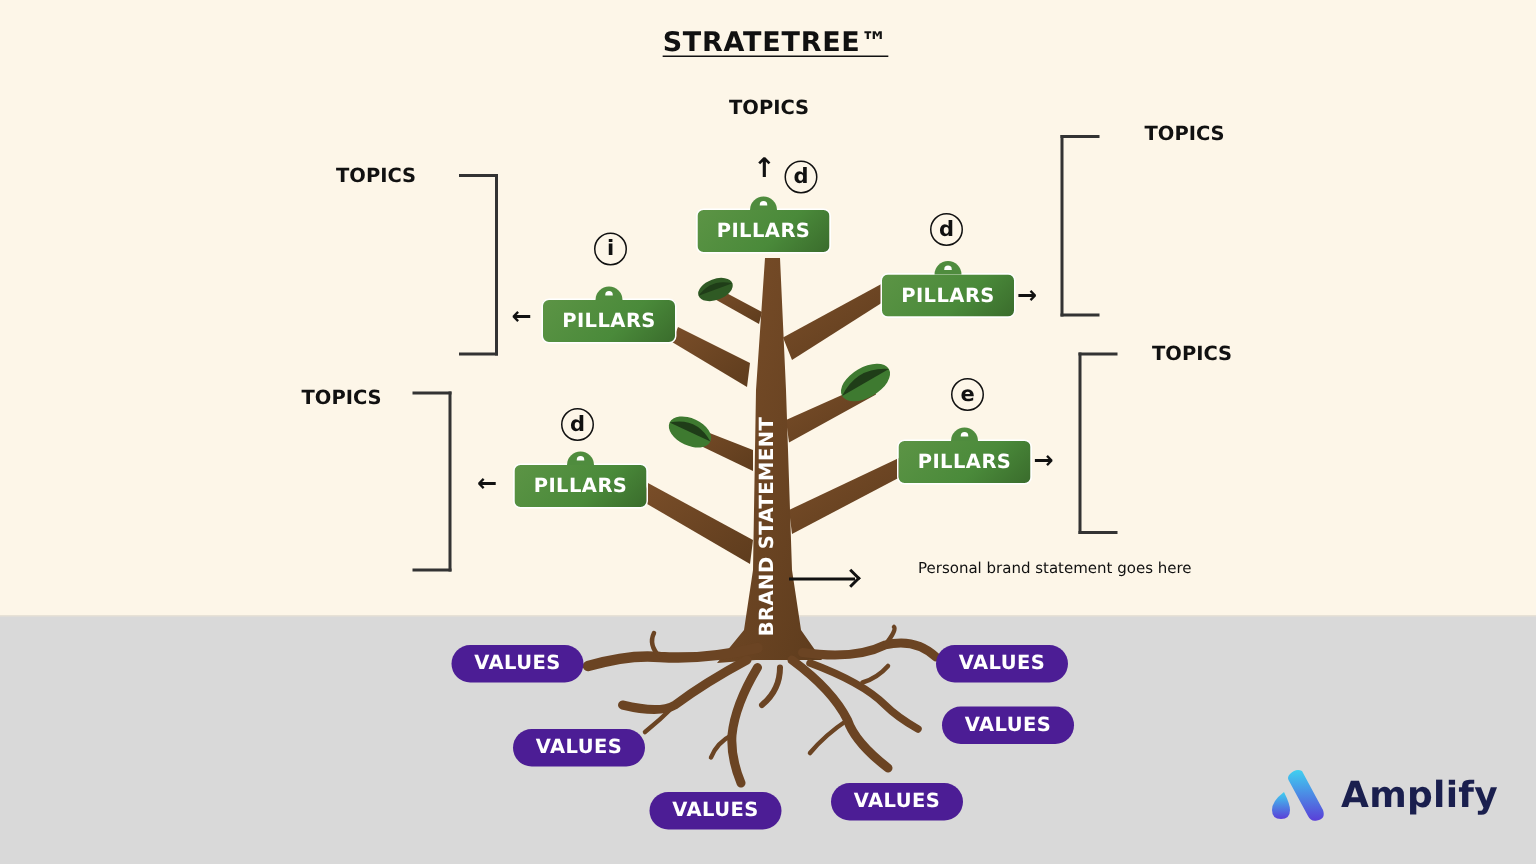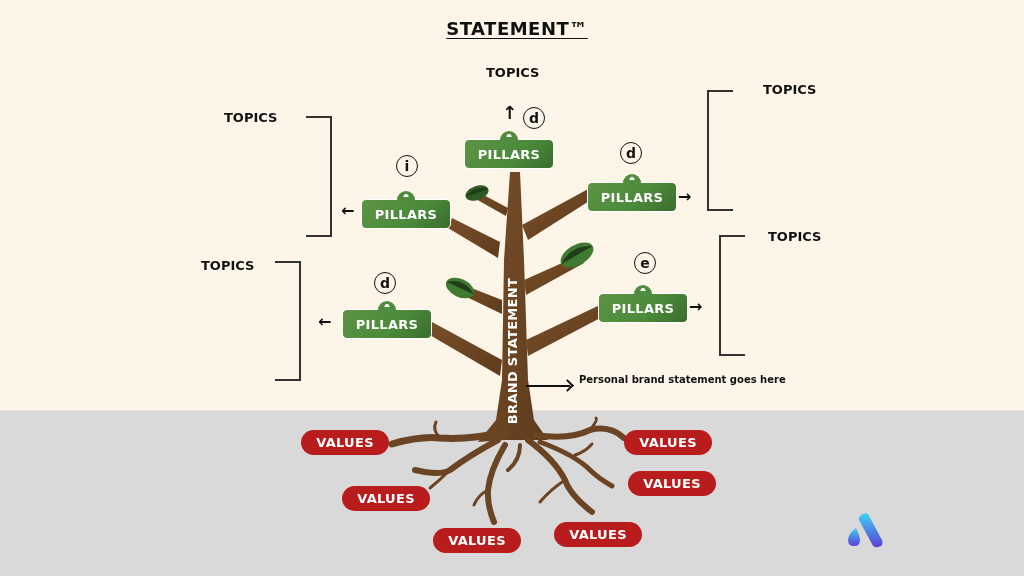--- a/index.html
+++ b/index.html
@@ -11,35 +11,35 @@
   .topics { position:absolute; font-weight:bold; font-size:13px; color:#111;text-align:right; }
   .bracket { position:absolute; border:2px solid #333; }
   .bracket.left { border-left:none; width:24px; }
   .bracket.right { border-right:none; width:24px; }
   svg.tree { position:absolute; left:0; top:0; width:1024px; height:576px; }
   .pillar { position:absolute; width:88px; height:28px; background:linear-gradient(135deg,#5c9445 0%,#4a8a3a 60%,#3a6c2c 100%); border-radius:5px; border:1.5px solid #fff; color:#fff; font-weight:bold; font-size:13px; display:flex; align-items:center; justify-content:center; letter-spacing:0.3px; }
   .pillar::before { content:""; position:absolute; left:50%; top:-9px; transform:translateX(-50%); width:18px; height:9px; background:#4f8c3e; border-radius:9px 9px 0 0; }
   .pillar::after { content:""; position:absolute; left:50%; top:-6px; transform:translateX(-50%); width:5px; height:3px; background:#fff; border-radius:3px 3px 0 0; }
   .badge { position:absolute; width:20px; height:20px; border:1.3px solid #111; border-radius:50%; background:#fdf6e8; font-weight:bold; font-size:14px; color:#111; display:flex; align-items:center; justify-content:center; line-height:1; }
   .arrow { position:absolute; font-weight:bold; font-size:16px; color:#111; line-height:1; }
-  .values { position:absolute; width:88px; height:25px; background:#b91c1c; border-radius:13px; color:#fff; font-weight:bold; font-size:13px; display:flex; align-items:center; justify-content:center; letter-spacing:0.3px; }
+  .values { position:absolute; width:88px; height:25px; background:#4c1d95; border-radius:13px; color:#fff; font-weight:bold; font-size:13px; display:flex; align-items:center; justify-content:center; letter-spacing:0.3px; }
   .brand { position:absolute; left:512px; top:351px; transform:translate(-50%,-50%) rotate(-90deg); color:#fff; font-weight:bold; font-size:13px; white-space:nowrap; letter-spacing:0.3px; }
-  .stmt-note { position:absolute; left:579px; top:374px; font-weight:bold; font-size:10px; color:#111; }
+  .stmt-note { position:absolute; left:612px; top:374px; font-weight:normal; font-size:10px; color:#111; }
   .stmt-arrow { position:absolute; left:526px; top:385px; width:44px; height:2px; background:#111; }
   .stmt-arrow::after { content:""; position:absolute; right:-2px; top:-4px; width:7px; height:7px; border-top:2px solid #111; border-right:2px solid #111; transform:rotate(45deg); }
   .logo { position:absolute; left:846px; top:512px; display:flex; align-items:center; }
   .logo-text { font-weight:bold; font-size:24px; color:#1a1f4e; margin-left:8px; letter-spacing:0.2px; }
 </style>
 </head>
 <body>
 
 <div class="sky"></div>
 <div class="ground"></div>
 
-<div class="title"><span>STATEMENT™</span></div>
+<div class="title"><span>STRATETREE™</span></div>
 
 <svg class="tree" viewBox="0 0 1024 576">
   <defs>
     <linearGradient id="brownG" x1="0" x2="1" y1="0" y2="1">
       <stop offset="0" stop-color="#7a4e29"></stop>
       <stop offset="1" stop-color="#5e3c1d"></stop>
     </linearGradient>
   </defs>
 
   <g fill="url(#brownG)">
@@ -135,13 +135,14 @@
   <svg width="40" height="36" viewBox="0 0 40 36">
     <defs>
       <linearGradient id="lg1" x1="0" y1="0" x2="0" y2="1">
         <stop offset="0" stop-color="#3fd0f0"></stop>
         <stop offset="1" stop-color="#5a3fd8"></stop>
       </linearGradient>
     </defs>
     <path d="M8,34 Q2,34 2,28 Q2,22 10,16 Q14,24 14,28 Q14,34 8,34 Z" fill="url(#lg1)"></path>
     <path d="M14,4 Q18,0 22,2 L36,28 Q38,34 32,35 Q28,36 26,32 L13,8 Q12,6 14,4 Z" fill="url(#lg1)"></path>
   </svg>
+  <span class="logo-text">Amplify</span>
 </div>
 
 </body></html>

